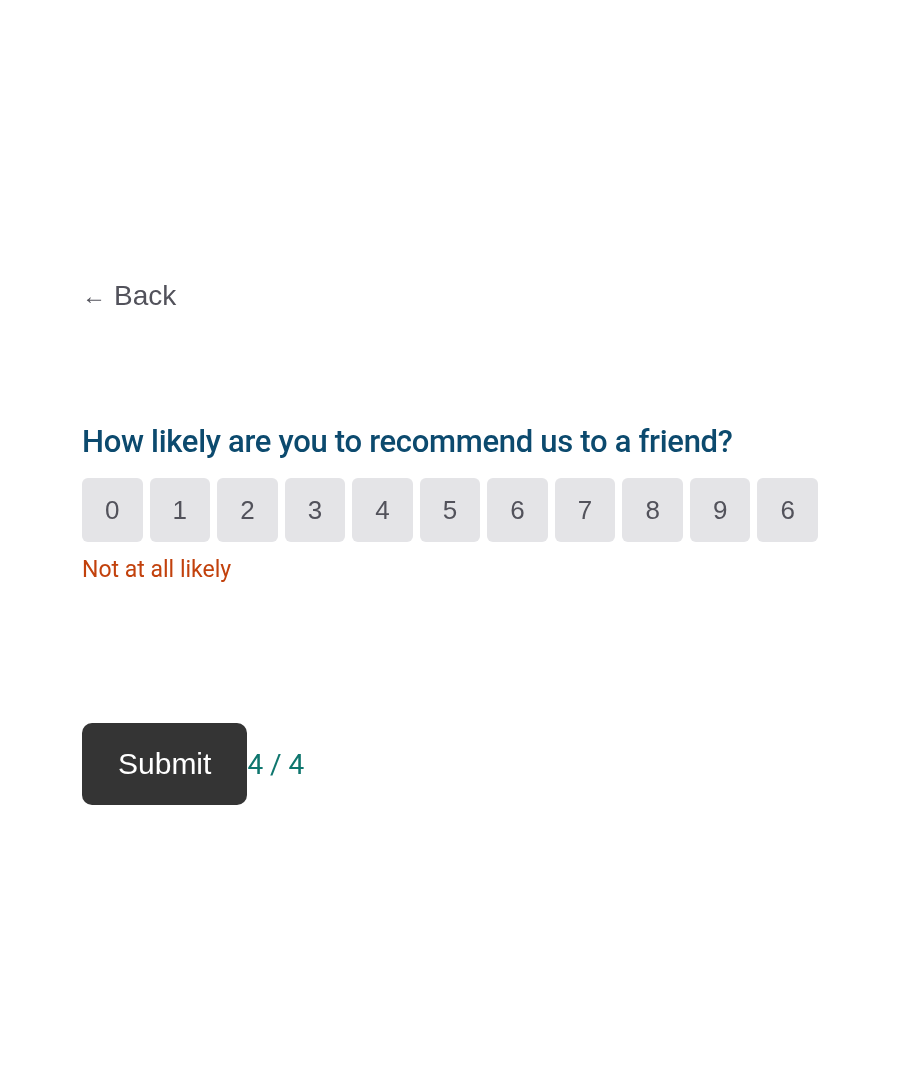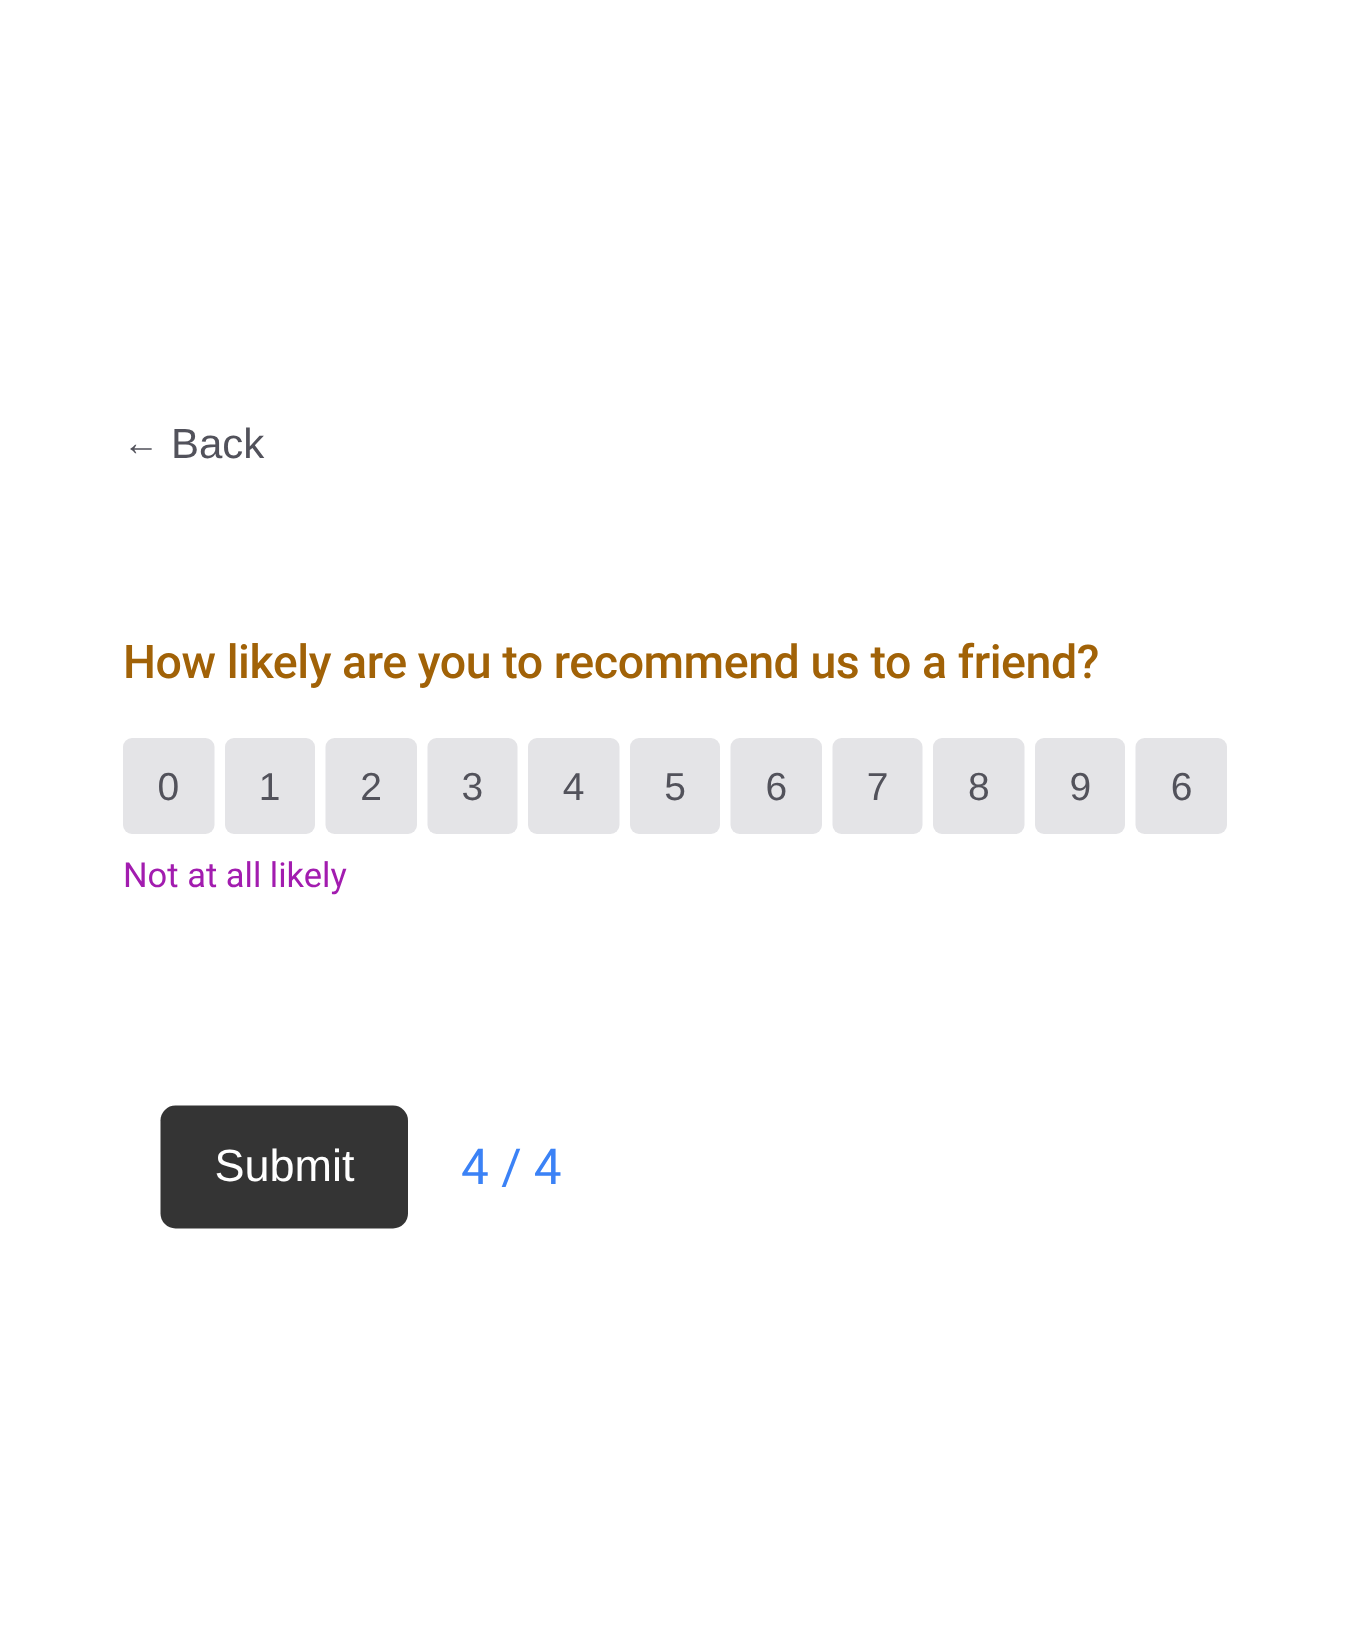--- a/index.html
+++ b/index.html
@@ -34,23 +34,23 @@
     }
     
     .back-arrow {
       font-size: 24px;
       line-height: 1;
     }
     
     .question {
       font-size: 31px;
       font-weight: 500;
-      color: #a16207;
+      color: #0c4a6e;
       line-height: 1.3;
-      margin-bottom: 30px;
+      margin-bottom: 16px;
       letter-spacing: -0.3px;
     }
     
     .nps-scale {
       display: flex;
       gap: 7px;
       margin-bottom: 14px;
     }
     
     .nps-button {
@@ -65,47 +65,45 @@
       cursor: pointer;
       display: flex;
       align-items: center;
       justify-content: center;
     }
     
     .nps-labels {
       display: flex;
       justify-content: space-between;
       font-size: 23px;
-      color: #a21caf;
+      color: #c2410c;
       font-weight: 400;
       gap: 40px;
     }
     
     .footer {
       display: flex;
       align-items: center;
-      gap: 35px;
       margin-top: 140px;
-      margin-left: 25px;
     }
     
     .submit-button {
       background: #343434;
       color: #ffffff;
       border: none;
       border-radius: 10px;
       font-size: 30px;
       font-weight: 400;
       padding: 24px 36px;
       cursor: pointer;
     }
     
     .progress {
-      font-size: 33px;
-      color: #3b82f6;
+      font-size: 28px;
+      color: #0f766e;
       font-weight: 400;
     }
   </style>
 </head>
 <body>
 
 <div class="container">
   <button class="back-button">
     <span class="back-arrow">←</span>
     <span>Back</span>

